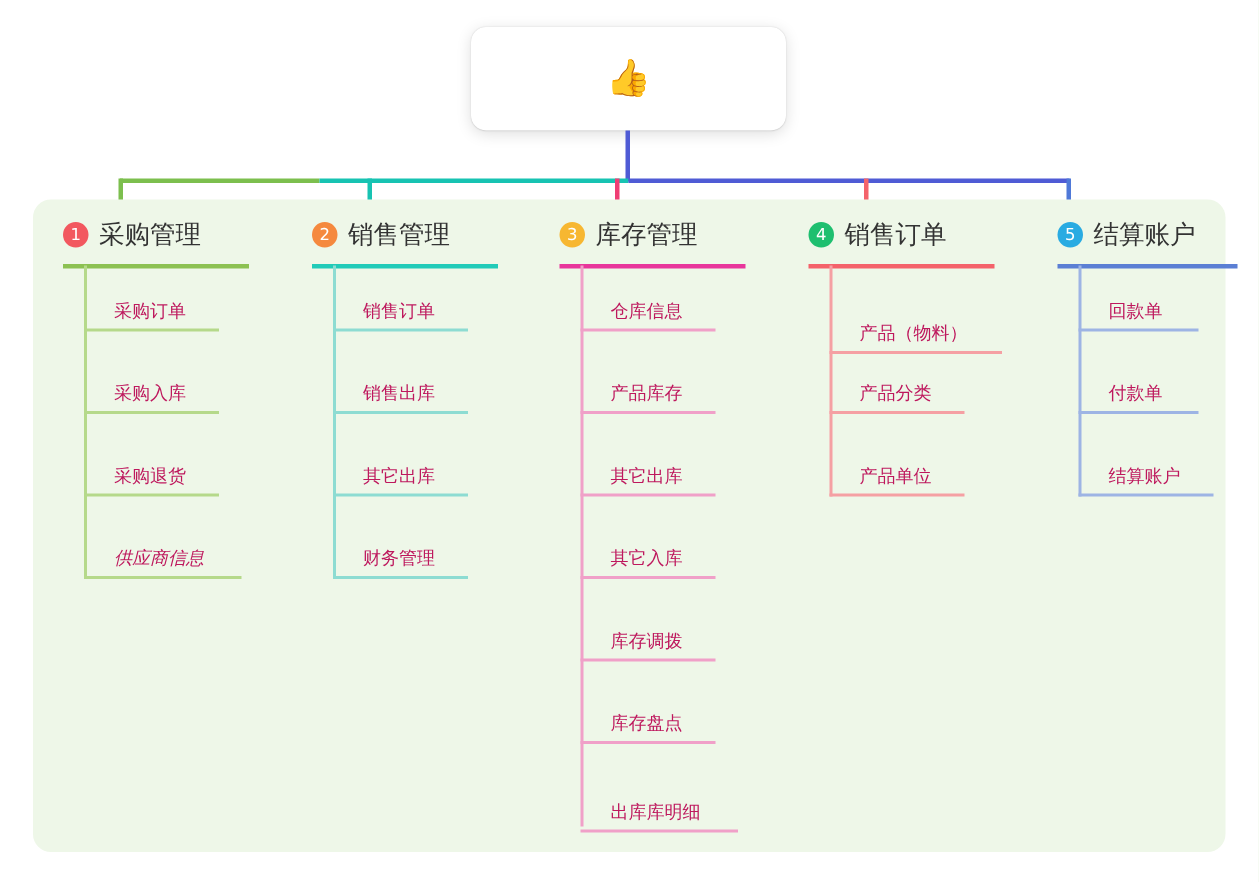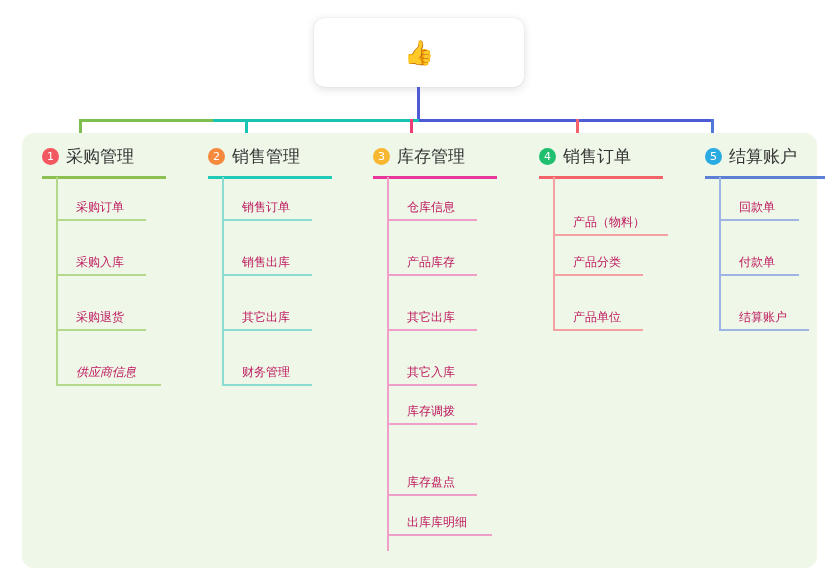--- a/index.html
+++ b/index.html
@@ -233,29 +233,29 @@
             <div class="leaf-rule" style="width: 90px; background: rgb(240, 160, 200);"></div>
           </div>
           <div class="leaf" style="top: 168px; width: 90px; height: 30px;">
             <span class="leaf-label">其它出库</span>
             <div class="leaf-rule" style="width: 90px; background: rgb(240, 160, 200);"></div>
           </div>
           <div class="leaf" style="top: 223px; width: 90px; height: 30px;">
             <span class="leaf-label">其它入库</span>
             <div class="leaf-rule" style="width: 90px; background: rgb(240, 160, 200);"></div>
           </div>
-          <div class="leaf" style="top: 262px; width: 90px; height: 30px; padding-left: 29px;">
+          <div class="leaf" style="top: 278px; width: 90px; height: 30px; padding-left: 29px;">
             <span class="leaf-label">库存调拨</span>
             <div class="leaf-rule" style="width: 90px; background: rgb(240, 160, 200);"></div>
           </div>
           <div class="leaf" style="top: 333px; width: 90px; height: 30px;">
             <span class="leaf-label">库存盘点</span>
             <div class="leaf-rule" style="width: 90px; background: rgb(240, 160, 200);"></div>
           </div>
-          <div class="leaf" style="top: 373px; width: 105px; height: 30px; text-decoration: underline;">
+          <div class="leaf" style="top: 392px; width: 105px; height: 30px; text-decoration: underline;">
             <span class="leaf-label">出库库明细</span>
             <div class="leaf-rule" style="width: 105px; background: rgb(240, 160, 200);"></div>
           </div>
         </div>
         <div class="column" style="left: 517px;">
           <div class="col-head">
             <span class="badge" style="background: rgb(30, 191, 111);">4</span>
             <span class="col-title">销售订单</span>
           </div>
           <div class="col-rule" style="width: 124px; background: rgb(244, 98, 106);"></div>

